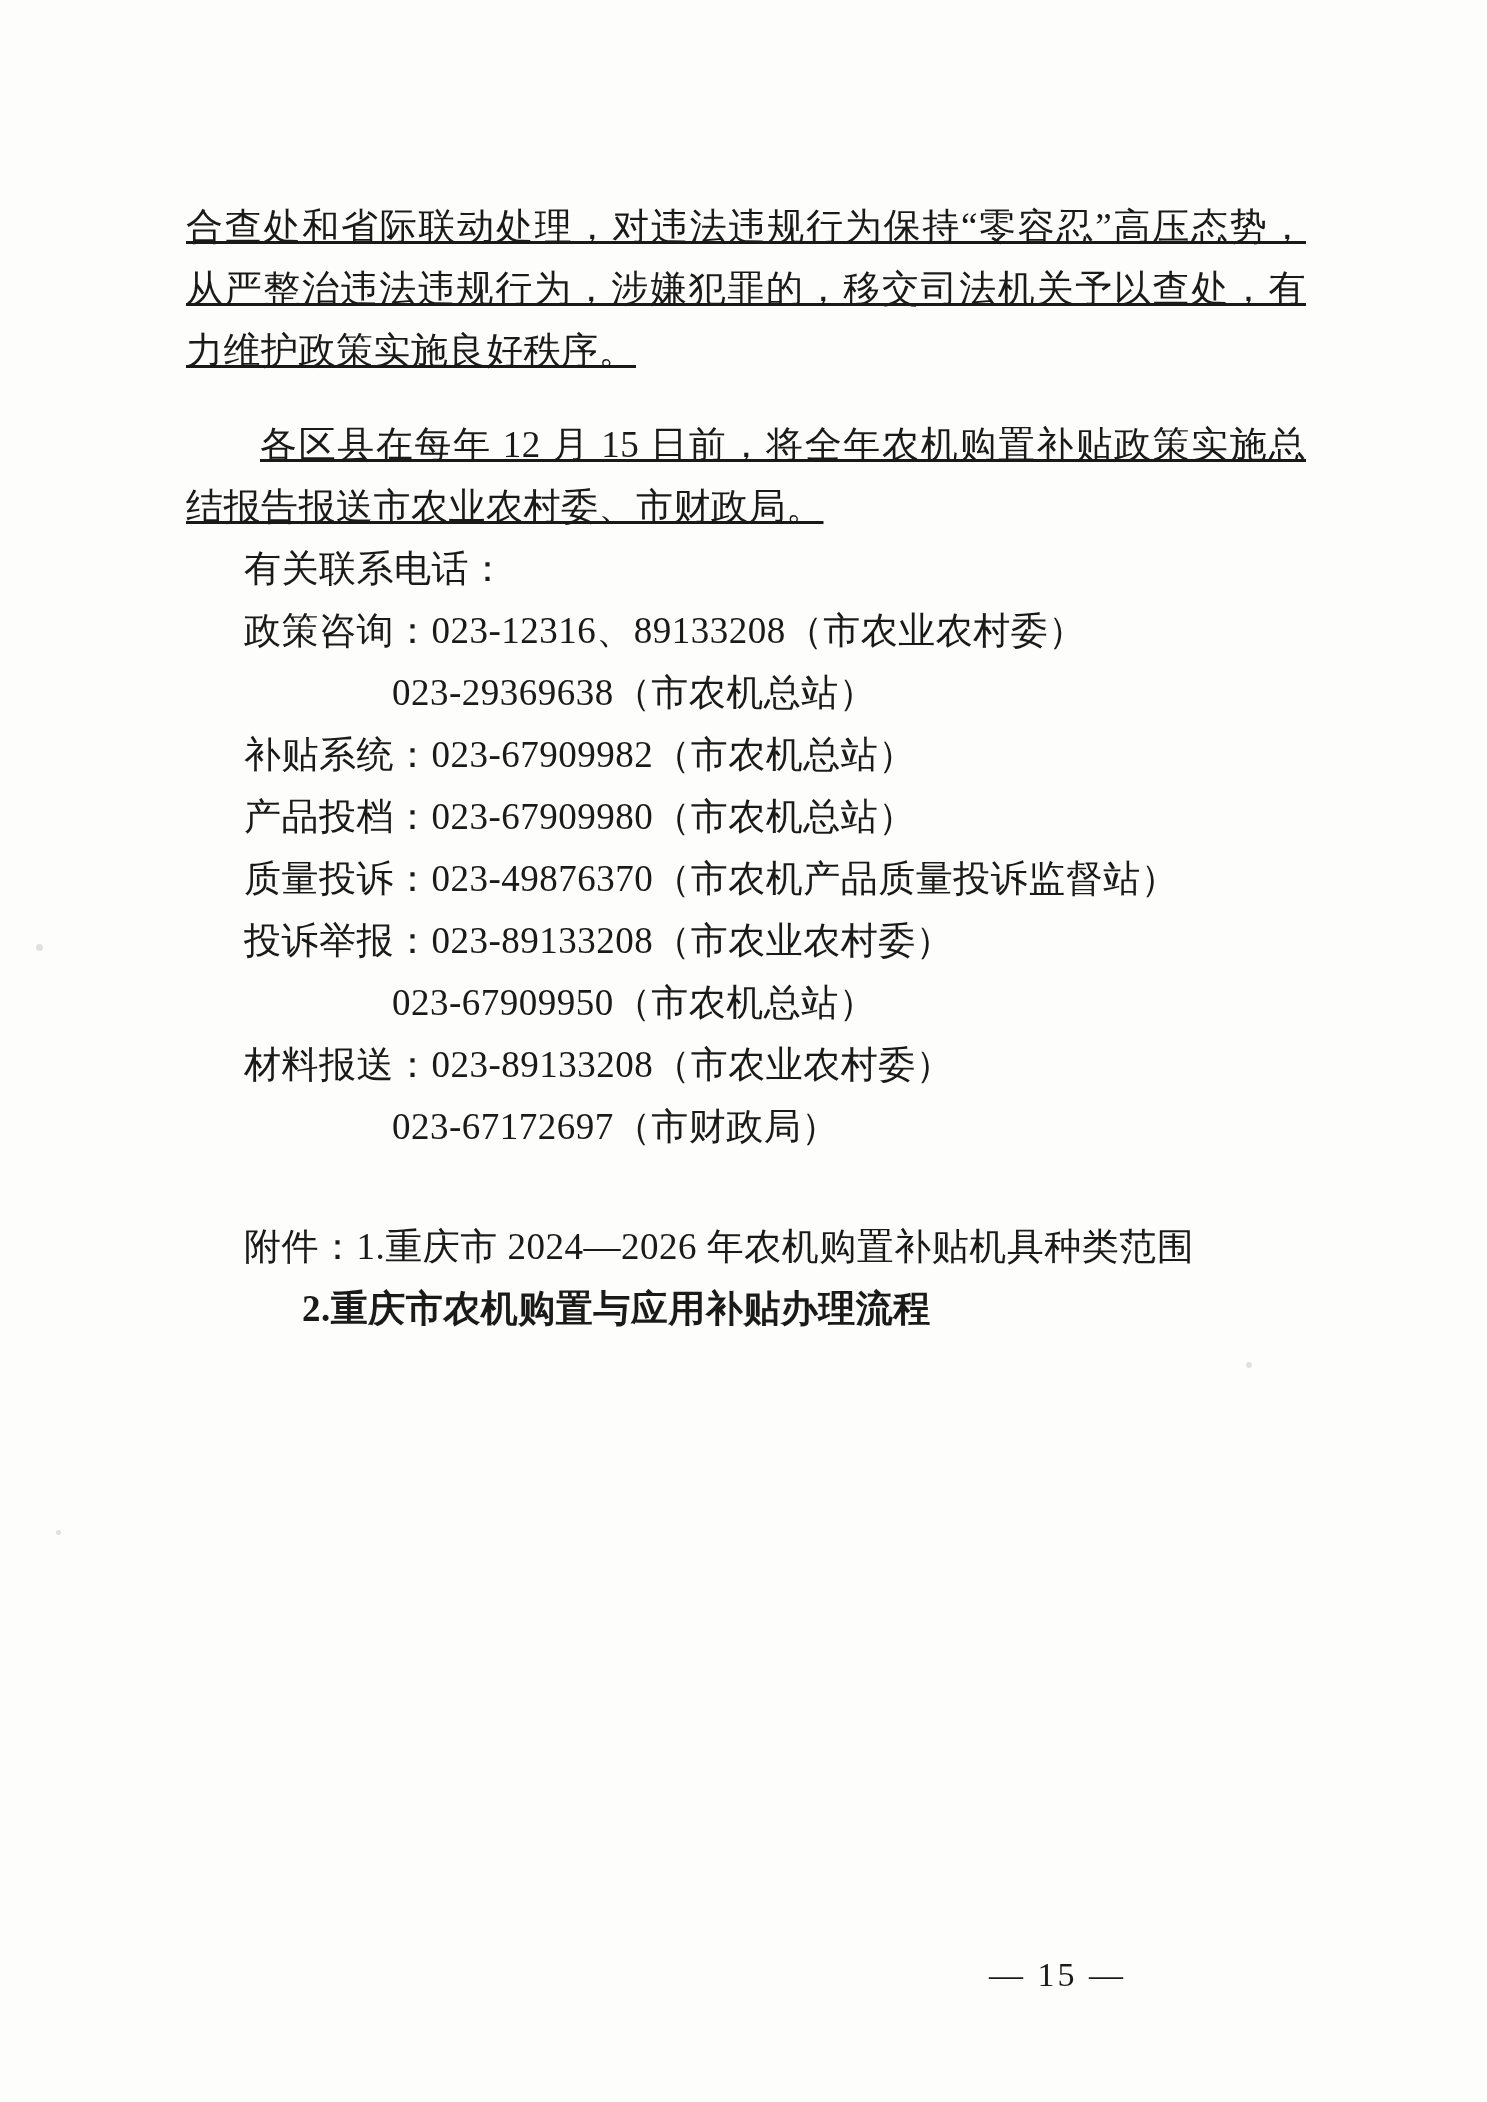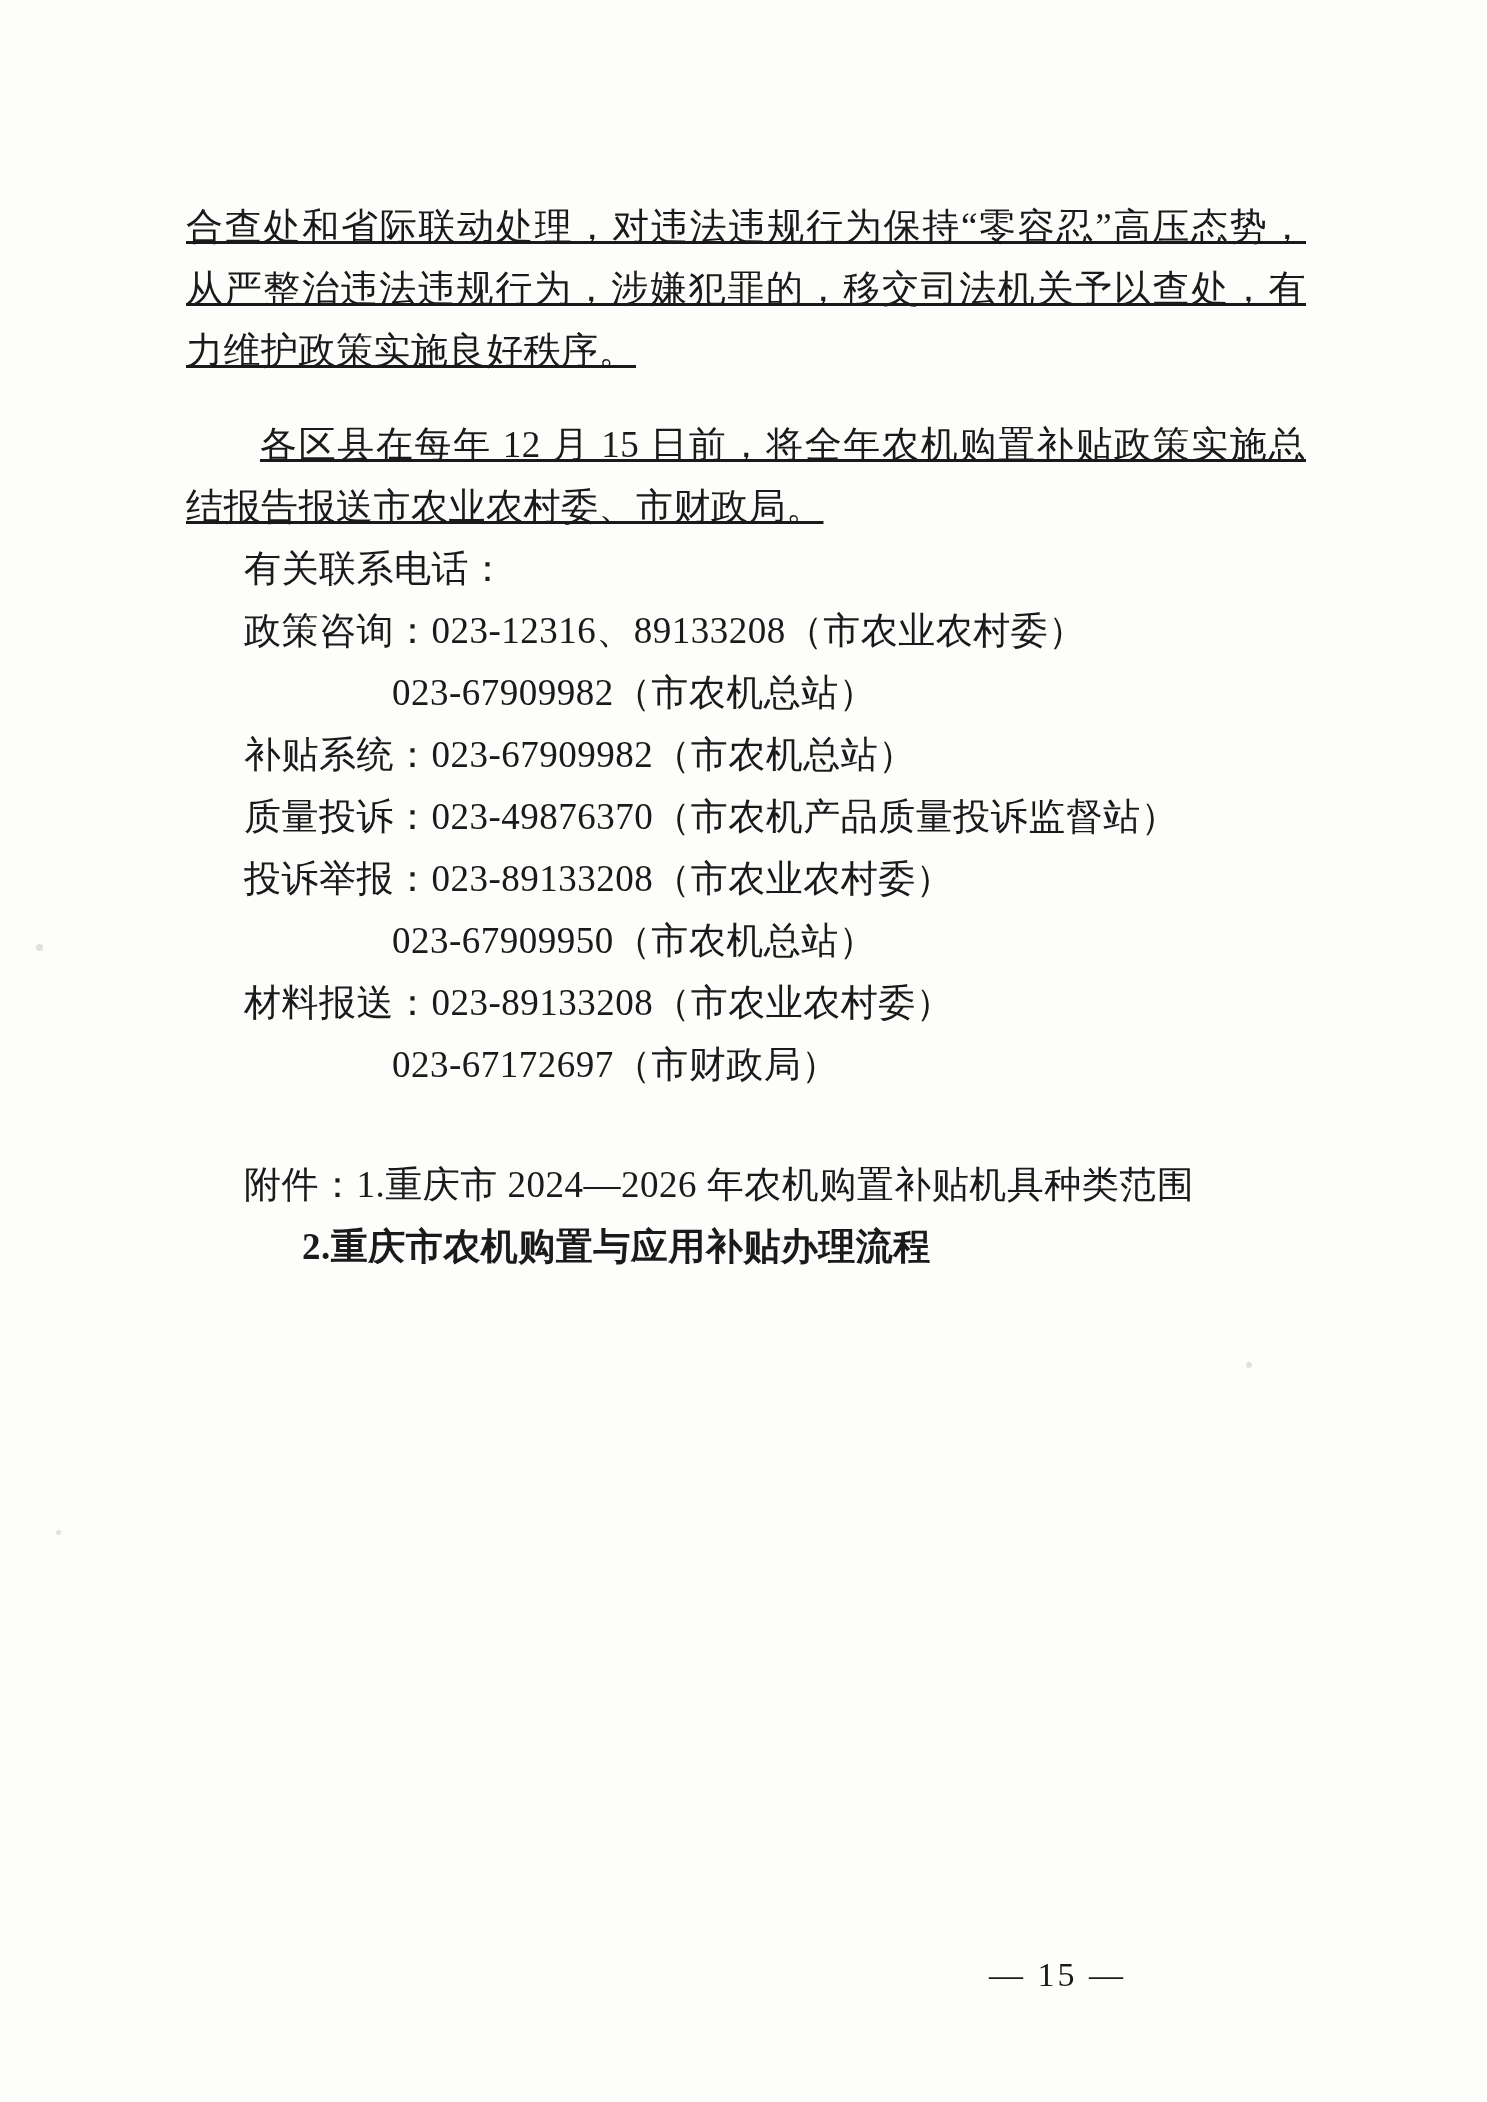--- a/index.html
+++ b/index.html
@@ -99,22 +99,23 @@
   <div class="content">
 
     <p class="para">合查处和省际联动处理，对违法违规行为保持“零容忍”高压态势，从严整治违法违规行为，涉嫌犯罪的，移交司法机关予以查处，有力维护政策实施良好秩序。</p>
 
     <p class="para para-indent block-gap-md">各区县在每年 12 月 15 日前，将全年农机购置补贴政策实施总结报告报送市农业农村委、市财政局。</p>
 
     <div class="contacts block-gap-lg">
       <div class="contact-line">有关联系电话：</div>
 
       <div class="contact-line">政策咨询：023-12316、89133208（市农业农村委）</div>
-      <div class="contact-line cont">023-67909982（市农机总站）</div>
+      <div class="contact-line cont">023-29369638（市农机总站）</div>
       <div class="contact-line">补贴系统：023-67909982（市农机总站）</div>
+      <div class="contact-line">产品投档：023-67909980（市农机总站）</div>
       <div class="contact-line">质量投诉：023-49876370（市农机产品质量投诉监督站）</div>
       <div class="contact-line">投诉举报：023-89133208（市农业农村委）</div>
       <div class="contact-line cont">023-67909950（市农机总站）</div>
       <div class="contact-line">材料报送：023-89133208（市农业农村委）</div>
       <div class="contact-line cont">023-67172697（市财政局）</div>
     </div>
 
     <div class="attach-block">
       <div class="attach-line">附件：1.重庆市 2024—2026 年农机购置补贴机具种类范围</div>
       <div class="attach-line second">2.重庆市农机购置与应用补贴办理流程</div>

